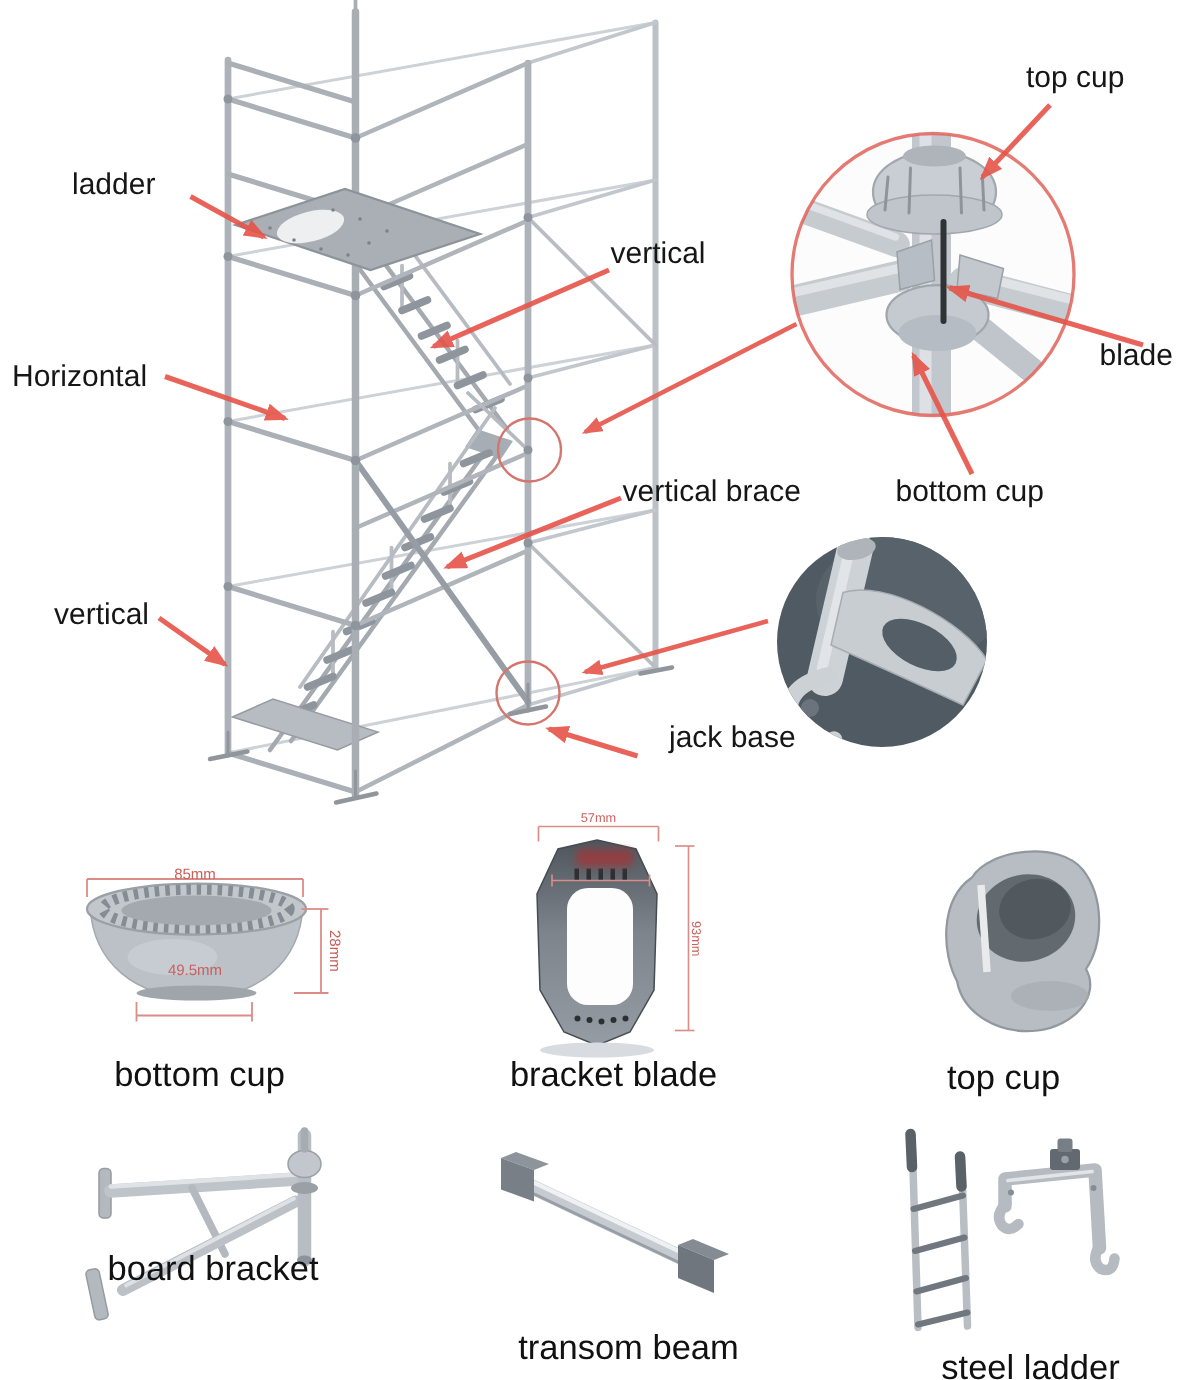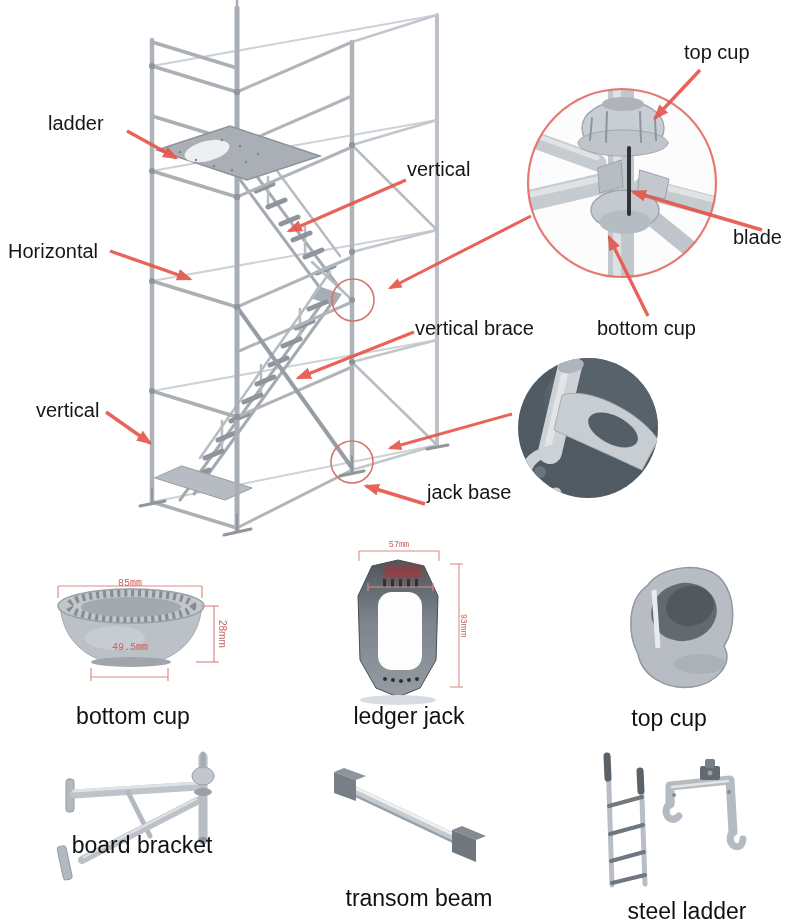--- a/index.html
+++ b/index.html
@@ -12,21 +12,21 @@
   .lbl{
     position:absolute;z-index:2;color:#161616;font-size:20px;
     font-weight:500;white-space:nowrap;letter-spacing:0px;
   }
   .lbl2{
     position:absolute;z-index:2;color:#111111;font-size:23px;
     font-weight:500;white-space:nowrap;transform:translateX(-50%);
   }
   .dim{
     position:absolute;z-index:2;color:#c9615c;font-size:10px;
-    white-space:nowrap;transform:translateX(-50%);font-family:Liberation Mono, monospace;
+    white-space:nowrap;transform:translateX(-50%);
   }
   .dim-v{
     position:absolute;z-index:2;color:#c9615c;font-size:10px;
     white-space:nowrap;transform:rotate(90deg);transform-origin:left top;
   }
   .dim-s{font-size:8.5px;}
   .watermark{
     position:absolute;z-index:3;left:384px;top:566px;width:38px;height:12px;
     background:rgba(190,40,40,0.55);border-radius:4px;filter:blur(2.5px);
   }
@@ -356,28 +356,28 @@
     <circle cx="674" cy="795" r="2" fill="#868d94"></circle>
     <circle cx="729" cy="792" r="2" fill="#868d94"></circle>
   </g>
 </svg>
 
 <div class="lbl" style="left:48px;top:112px">ladder</div>
 <div class="lbl" style="left:407px;top:158px">vertical</div>
 <div class="lbl" style="left:8px;top:240px">Horizontal</div>
 <div class="lbl" style="left:415px;top:317px">vertical brace</div>
 <div class="lbl" style="left:36px;top:399px">vertical</div>
-<div class="lbl" style="left:427px;top:481px">jack base</div>
+<div class="lbl" style="left:446px;top:481px">jack base</div>
 
 <div class="lbl" style="left:684px;top:41px">top cup</div>
 <div class="lbl" style="left:733px;top:226px">blade</div>
 <div class="lbl" style="left:597px;top:317px">bottom cup</div>
 
 <div class="lbl2" style="left:133px;top:703px">bottom cup</div>
-<div class="lbl2" style="left:409px;top:703px">ledger jack</div>
+<div class="lbl2" style="left:409px;top:703px">bracket blade</div>
 <div class="lbl2" style="left:669px;top:705px">top cup</div>
 <div class="lbl2" style="left:142px;top:832px">board bracket</div>
 <div class="lbl2" style="left:419px;top:885px">transom beam</div>
 <div class="lbl2" style="left:687px;top:898px">steel ladder</div>
 
 <div class="dim" style="left:130px;top:578px">85mm</div>
 <div class="dim-v" style="left:228px;top:620px">28mm</div>
 <div class="dim" style="left:130px;top:642px">49.5mm</div>
 <div class="dim dim-s" style="left:399px;top:540px">57mm</div>
 <div class="dim-v dim-s" style="left:469px;top:614px">93mm</div>

